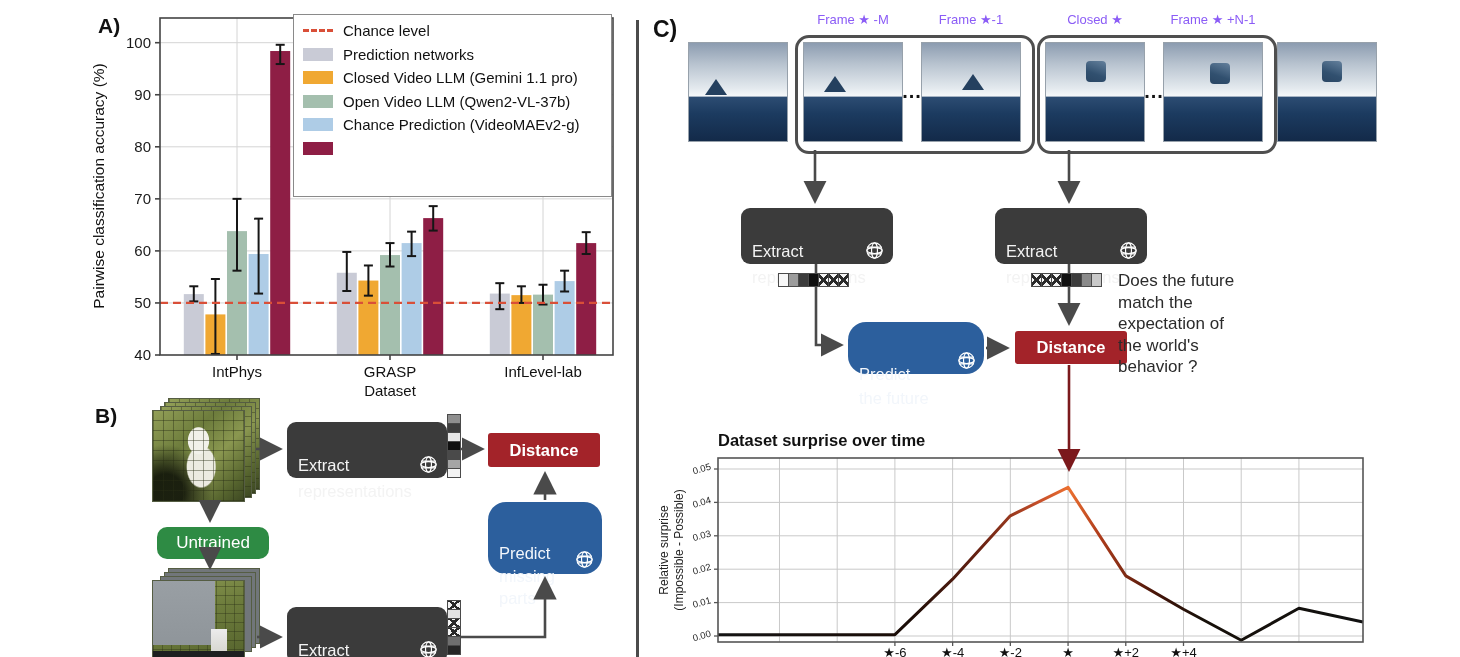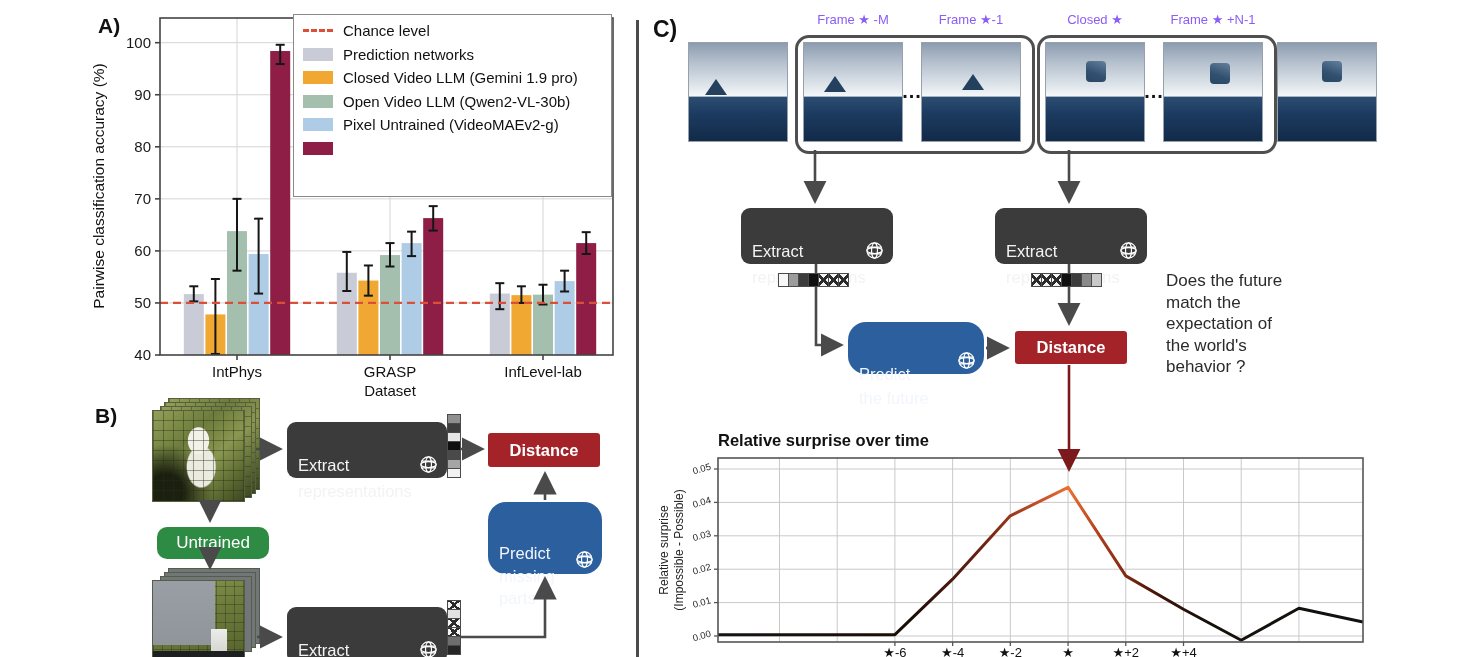--- a/index.html
+++ b/index.html
@@ -67,21 +67,21 @@
   .maskframe{background:
      linear-gradient(#ececec,#d8d8d2) 58px 48px/16px 22px no-repeat,
      linear-gradient(#1d1f20,#1d1f20) 0 100%/100% 8px no-repeat,
      linear-gradient(#999fa4,#8f959a) 0 0/62px 64px no-repeat,
      repeating-linear-gradient(90deg,rgba(40,45,20,.38) 0 1px,transparent 1px 9px),
      repeating-linear-gradient(0deg,rgba(40,45,20,.38) 0 1px,transparent 1px 9px),
      linear-gradient(160deg,#8e9b54 0%,#6d7c3c 45%,#55632d 100%);}
   .grayframe{background:#71767a;}
 
   
-  #c-question{position:absolute;left:1166px;top:270px;width:160px;font-size:17px;line-height:21.5px;
+  #c-question{position:absolute;left:1118px;top:270px;width:160px;font-size:17px;line-height:21.5px;
               color:#2b2b2b;white-space:pre-line;z-index:2;}
   #c-chart-title{position:absolute;left:718px;top:431px;font-size:16.5px;font-weight:bold;color:#111;z-index:2;}
   #c-ylabel{position:absolute;left:672px;top:550px;transform:translate(-50%,-50%) rotate(-90deg);
             font-size:12px;line-height:1.25;color:#222;text-align:center;white-space:pre-line;z-index:2;}
   svg.chart{position:absolute;z-index:0;}
   #connectors{position:absolute;left:0;top:0;z-index:3;pointer-events:none;}
 </style>
 </head>
 <body>
 
@@ -189,29 +189,29 @@
       <div class="lg-row">
         <span class="sw-dash" style="border-top-color: rgb(217, 79, 56);"></span>
         <span class="lg-label">Chance level</span>
       </div>
       <div class="lg-row">
         <span class="sw-box" style="background: rgb(201, 203, 214);"></span>
         <span class="lg-label">Prediction networks</span>
       </div>
       <div class="lg-row">
         <span class="sw-box" style="background: rgb(240, 168, 50);"></span>
-        <span class="lg-label">Closed Video LLM (Gemini 1.9 pro)</span>
+        <span class="lg-label">Closed Video LLM (Gemini 1.1 pro)</span>
       </div>
       <div class="lg-row">
         <span class="sw-box" style="background: rgb(164, 191, 174);"></span>
-        <span class="lg-label">Open Video LLM (Qwen2-VL-30b)</span>
+        <span class="lg-label">Open Video LLM (Qwen2-VL-37b)</span>
       </div>
       <div class="lg-row">
         <span class="sw-box" style="background: rgb(174, 204, 230);"></span>
-        <span class="lg-label">Pixel Untrained (VideoMAEv2-g)</span>
+        <span class="lg-label">Chance Prediction (VideoMAEv2-g)</span>
       </div>
       <div class="lg-row">
         <span class="sw-box" style="background: rgb(142, 30, 69);"></span>
       </div>
     </div>
 
   <div class="panel-label" style="left:95px;top:404px;">B)</div>
 
   <div class="stack" style="left:152px;top:398px;width:112px;height:106px;">
     <div class="layer grass" style="left:16px;top:0;width:92px;height:92px;"></div>
@@ -397,21 +397,21 @@
   <div class="redbox" style="left:1015px;top:331px;width:112px;height:33px;">
     <span>Distance</span>
   </div>
 
   <div id="c-question">Does the future
 match the
 expectation of
 the world's
 behavior ?</div>
 
-  <div id="c-chart-title">Relative surprise over time</div>
+  <div id="c-chart-title">Dataset surprise over time</div>
   <div id="c-ylabel">Relative surprise
 (Impossible - Possible)</div>
   <svg id="chart-c" class="chart" style="left:640px;top:420px;" width="745" height="237">
       <line x1="139.46979865771814" x2="139.46979865771814" y1="38" y2="222" stroke="#c9c9c9" stroke-width="1"></line>
       <line x1="197.18791946308727" x2="197.18791946308727" y1="38" y2="222" stroke="#c9c9c9" stroke-width="1"></line>
       <line x1="254.9060402684564" x2="254.9060402684564" y1="38" y2="222" stroke="#c9c9c9" stroke-width="1"></line>
       <line x1="312.6241610738255" x2="312.6241610738255" y1="38" y2="222" stroke="#c9c9c9" stroke-width="1"></line>
       <line x1="370.3422818791946" x2="370.3422818791946" y1="38" y2="222" stroke="#c9c9c9" stroke-width="1"></line>
       <line x1="428.06040268456377" x2="428.06040268456377" y1="38" y2="222" stroke="#c9c9c9" stroke-width="1"></line>
       <line x1="485.77852348993287" x2="485.77852348993287" y1="38" y2="222" stroke="#c9c9c9" stroke-width="1"></line>

